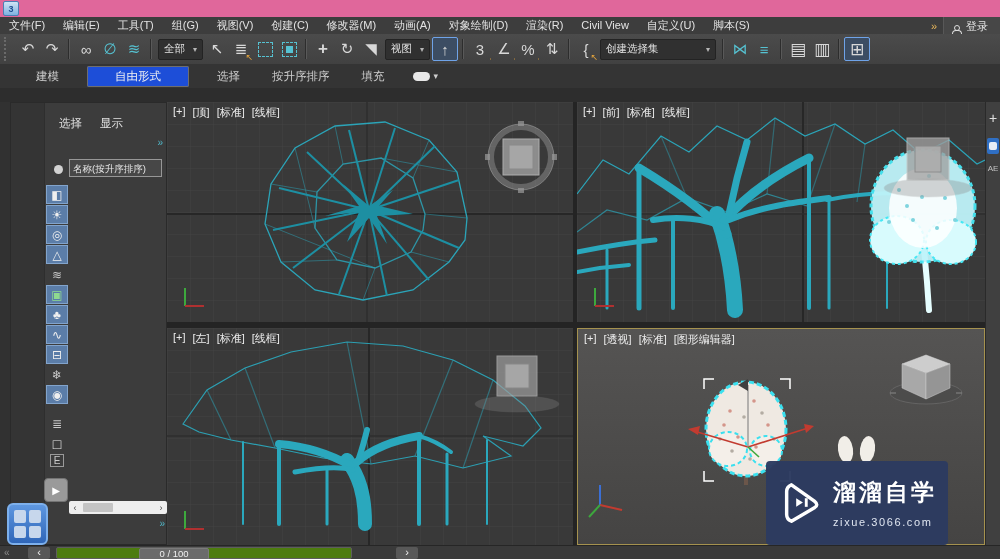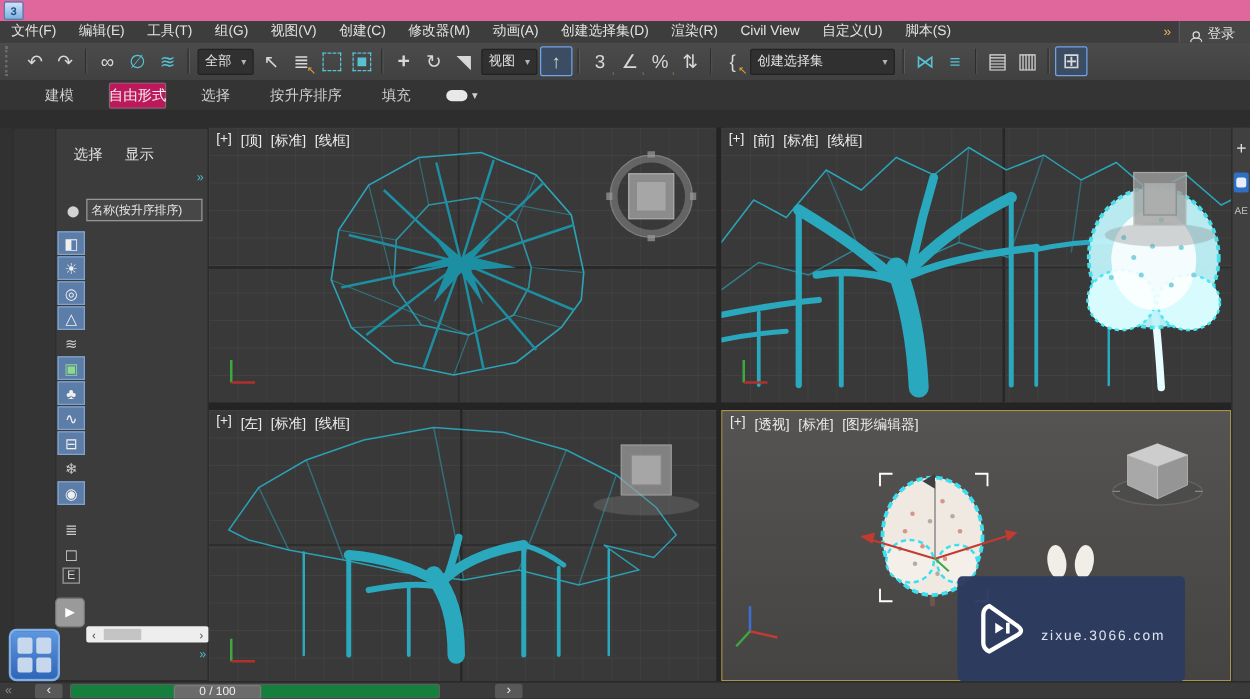--- a/index.html
+++ b/index.html
@@ -36,21 +36,21 @@
   .tdrop{height:19px;background:#303030;border:1px solid #232323;border-radius:2px;color:#e2e2e2;font-size:10.5px;
     display:flex;align-items:center;padding:0 5px;gap:8px;flex:0 0 auto;margin:0 2px;}
   .tdrop .arrow{font-size:8px;color:#b5b5b5;}
   .dashed-box{width:13px;height:13px;border:1px dashed #56c2d2;display:flex;align-items:center;justify-content:center;}
   .dashed-box .fill{width:7px;height:7px;background:#56c2d2;}
 
   
   .ribbon{position:absolute;left:0;top:64px;width:1000px;height:24px;background:#343434;display:flex;align-items:center;
     gap:24px;padding-left:32px;font-size:11.5px;color:#cfcfcf;}
   .rtab{padding:2px 4px;cursor:default;white-space:nowrap;}
-  .rtab.active{background:#be185d;padding:3px 0;border-radius:2px;color:#f2f2f2;box-shadow:inset 0 0 0 1px #6e6e6e;}
+  .rtab.active{background:#1d4ed8;padding:3px 28px;border-radius:2px;color:#f2f2f2;box-shadow:inset 0 0 0 1px #6e6e6e;}
   .ribbon-pill{display:flex;align-items:center;gap:4px;}
   .ribbon-pill .cap{width:17px;height:9px;background:#e8e8e8;border-radius:5px;}
   .ribbon-pill .arr{color:#cfcfcf;font-size:9px;}
   .ribbon-body{position:absolute;left:0;top:88px;width:1000px;height:14px;background:#2d2d2d;border-bottom:1px solid #242424;}
 
   .left-strip{position:absolute;left:0;top:102px;width:10px;height:443px;background:#313131;border-right:1px solid #272727;}
 
   
   .explorer{position:absolute;left:10px;top:102px;width:157px;height:443px;background:#3c3c3c;border:1px solid #2a2a2a;box-sizing:border-box;}
   .exp-dark{position:absolute;left:0;top:0;width:33px;height:100%;background:#343434;border-right:1px solid #2e2e2e;}
@@ -85,21 +85,21 @@
   .rpanel .plus{color:#e0e0e0;font-size:14px;margin-top:8px;}
   .rpanel .bluebtn{width:12px;height:16px;background:#2f6fc4;border-radius:2px;margin-top:12px;display:flex;align-items:center;justify-content:center;}
   .rpanel .bluebtn i{width:8px;height:8px;background:#e8eef7;border-radius:2px;}
   .rpanel .ae{color:#c2c2c2;font-size:8px;margin-top:10px;}
 
   
   .bottombar{position:absolute;left:0;top:545px;width:1000px;height:14px;background:#3a3a3a;border-top:1px solid #262626;}
   .bb-ico{position:absolute;left:4px;top:1px;color:#8a8a8a;font-size:10px;}
   .bb-prev{position:absolute;left:28px;top:1px;width:22px;height:12px;background:#585858;border-radius:2px;color:#eee;
     font-size:11px;line-height:11px;text-align:center;}
-  .bb-track{position:absolute;left:56px;top:1px;width:296px;height:12px;background:#15803d;border:1px solid #5e5e5e;border-radius:2px;box-sizing:border-box;}
+  .bb-track{position:absolute;left:56px;top:1px;width:296px;height:12px;background:#4d7c0f;border:1px solid #5e5e5e;border-radius:2px;box-sizing:border-box;}
   .bb-thumb{position:absolute;left:82px;top:0px;width:68px;height:10px;background:#6b6b6b;border:1px solid #7b7b7b;border-radius:2px;
     color:#efefef;font-size:9.5px;text-align:center;line-height:10px;}
   .bb-next{position:absolute;left:396px;top:1px;width:22px;height:12px;background:#585858;border-radius:2px;color:#eee;
     font-size:11px;line-height:11px;text-align:center;}
 
   
   .play-btn{position:absolute;left:44px;top:478px;width:22px;height:22px;background:#9a9a9a;border:1px solid #747474;
     border-radius:4px;color:#fff;font-size:10px;display:flex;align-items:center;justify-content:center;z-index:20;}
   .grid-btn{position:absolute;left:7px;top:503px;width:41px;height:42px;border-radius:6px;z-index:20;
     background:linear-gradient(#5e97e0,#2f66b8);border:2px solid #7db0ec;box-sizing:border-box;
@@ -126,21 +126,21 @@
 
   <div class="menubar">
     <span class="menu-item">文件(F)</span>
     <span class="menu-item">编辑(E)</span>
     <span class="menu-item">工具(T)</span>
     <span class="menu-item">组(G)</span>
     <span class="menu-item">视图(V)</span>
     <span class="menu-item">创建(C)</span>
     <span class="menu-item">修改器(M)</span>
     <span class="menu-item">动画(A)</span>
-    <span class="menu-item">创建选择集(D)</span>
+    <span class="menu-item">对象绘制(D)</span>
     <span class="menu-item">渲染(R)</span>
     <span class="menu-item">Civil View</span>
     <span class="menu-item">自定义(U)</span>
     <span class="menu-item">脚本(S)</span>
     <div class="menu-right">
       <span class="overflow-chevron">»</span>
       <div class="login-area">
         <span class="person"></span>
         <span>登录</span>
       </div>
@@ -561,17 +561,18 @@
     <span class="ear" style="left:838px;top:436px;transform:rotate(-8deg);"></span>
     <span class="ear" style="left:860px;top:436px;transform:rotate(8deg);"></span>
   </div>
   <div class="watermark">
     <svg width="44" height="48" viewBox="0 0 46 50">
       <path d="M13 6 Q8 8 8 13 L8 37 Q8 42 13 44 L37 30 Q42 27 37 23 Z" fill="none" stroke="#ffffff" stroke-width="3.6" stroke-linejoin="round"></path>
       <path d="M18 20 L25 24.5 L18 29 Z" fill="#ffffff"></path>
       <rect x="27" y="20" width="3" height="9" fill="#ffffff"></rect>
     </svg>
     <div class="wm-text">
+      <span class="wm-title">溜溜自学</span>
       <span class="wm-site">zixue.3066.com</span>
     </div>
   </div>
 
 </div>
 
 </body></html>

